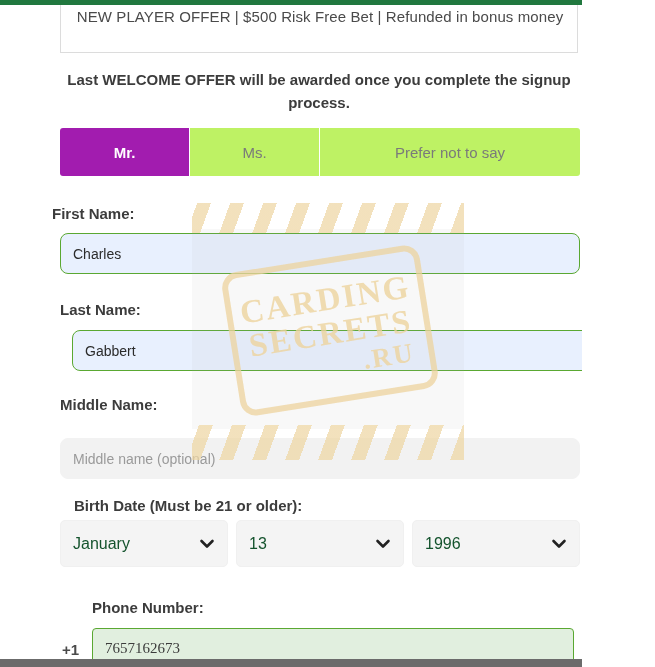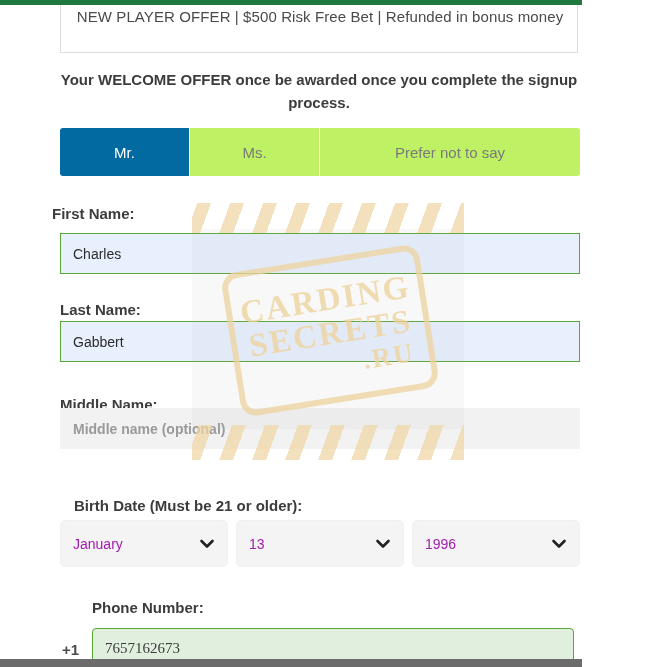--- a/index.html
+++ b/index.html
@@ -75,44 +75,44 @@
     justify-content: center;
     height: 48px;
     font-size: 15px;
     color: #7a7a7a;
     background: #bef264;
     border-right: 1px solid #ffffff;
     cursor: pointer;
   }
   .title-opt:last-child { border-right: none; }
   .title-opt.active {
-    background: #0369a1;
+    background: #a21caf;
     color: #ffffff;
-    font-weight: normal;
+    font-weight: bold;
   }
   .t-opt-0 { width: 130px; }
   .t-opt-1 { width: 130px; }
   .t-opt-2 { width: 260px; }
 
   
   .field-label {
     position: absolute;
     font-size: 15px;
     font-weight: bold;
     color: #3c3c3c;
     white-space: nowrap;
   }
 
   
   .text-input {
     position: absolute;
     left: 60px;
     width: 520px;
     height: 41px;
-    border-radius: 0;
+    border-radius: 8px;
     font-size: 14px;
     font-family: "Liberation Sans", sans-serif;
     padding: 0 12px;
     outline: none;
   }
   .input-autofill {
     border: 1px solid #5aa832;
     background: #e8f0fe;
     color: #2b2b2b;
   }
@@ -138,22 +138,22 @@
     border: 1px solid #f0f0f0;
     border-radius: 5px;
     display: flex;
     align-items: center;
     cursor: pointer;
   }
   .sel-month { width: 168px; }
   .sel-day   { width: 168px; }
   .sel-year  { width: 168px; }
   .select-value {
-    font-size: 14px;
-    color: #a21caf;
+    font-size: 16px;
+    color: #14532d;
     padding-left: 12px;
   }
   .chevron {
     position: absolute;
     right: 12px;
     top: 50%;
     transform: translateY(-50%);
     width: 16px; height: 16px;
     display: block;
   }
@@ -252,36 +252,36 @@
 <body>
 
 <div id="page">
 
   <div class="topbar"></div>
 
   <div class="offer-box">
     <div class="offer-text">NEW PLAYER OFFER | $500 Risk Free Bet | Refunded in bonus money</div>
   </div>
 
-  <div class="welcome-note">Your WELCOME OFFER once be awarded once you complete the signup process.</div>
+  <div class="welcome-note">Last WELCOME OFFER will be awarded once you complete the signup process.</div>
 
   <div class="title-group">
     <div class="title-opt t-opt-0 active">Mr.</div>
     <div class="title-opt t-opt-1">Ms.</div>
     <div class="title-opt t-opt-2">Prefer not to say</div>
   </div>
 
   <div class="field-label" style="left:52px; top:205px;">First Name:</div>
   <input class="text-input input-autofill" style="top: 233px;" value="Charles">
 
   <div class="field-label" style="left:60px; top:301px;">Last Name:</div>
-  <input class="text-input input-autofill" style="top: 321px;" value="Gabbert">
+  <input class="text-input input-autofill" style="top: 330px; margin-left: 12px;" value="Gabbert">
 
   <div class="field-label" style="left:60px; top:396px;">Middle Name:</div>
-  <input class="text-input input-plain" style="top: 408px; font-weight: bold;" placeholder="Middle name (optional)">
+  <input class="text-input input-plain" style="top: 438px;" placeholder="Middle name (optional)">
 
   <div class="field-label" style="left:60px; top:497px;margin-left:14px;">Birth Date (Must be 21 or older):</div>
 
   <div class="date-row">
 
     <div class="select-box sel-month">
       <span class="select-value">January</span>
       <span class="chevron">
         <svg width="16" height="16" viewBox="0 0 16 16">
           <path d="M2.5 5 L8 10.5 L13.5 5" stroke="#222" stroke-width="2.6" fill="none" stroke-linecap="round" stroke-linejoin="round"></path>

